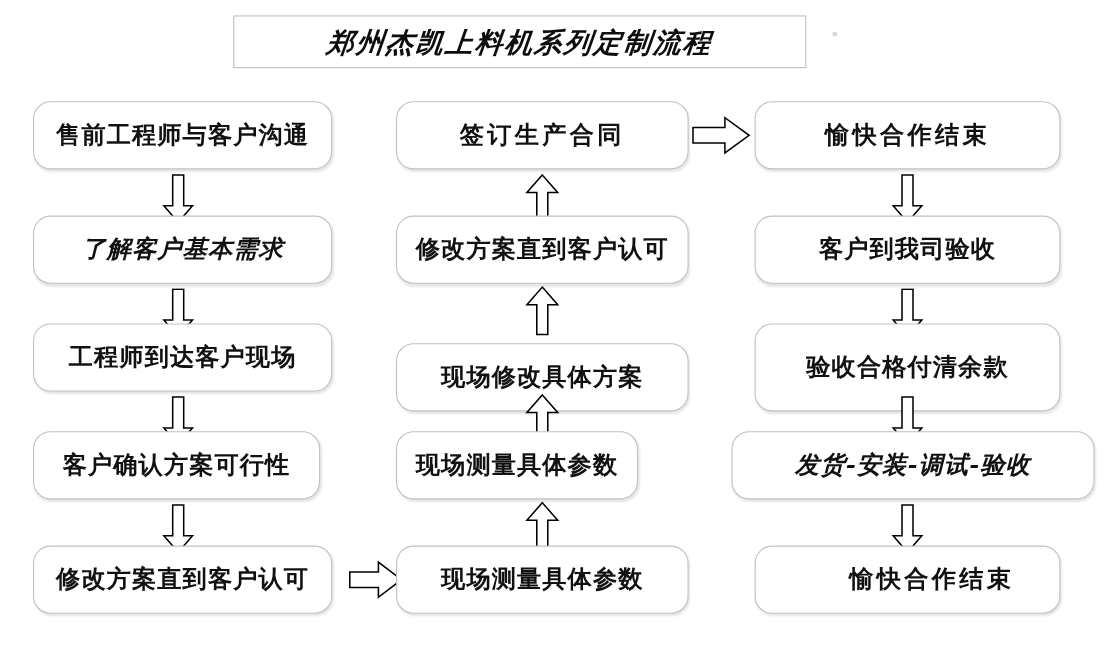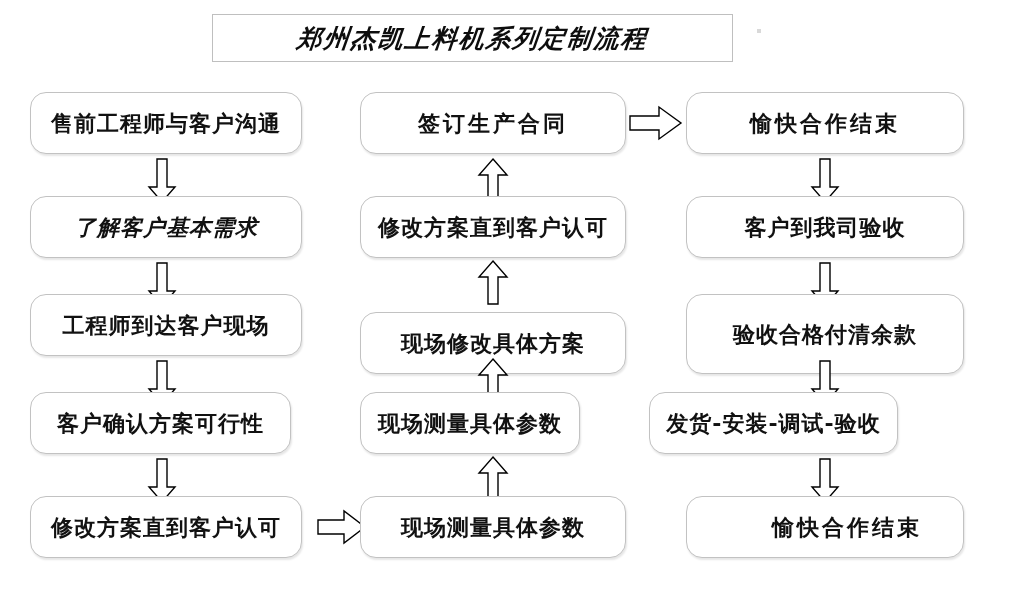--- a/index.html
+++ b/index.html
@@ -208,21 +208,21 @@
 <div class="node" style="left:686px; top:294px; width:278px; height:80px;">
   <span class="node-label">验收合格付清余款</span>
 </div>
 
 <div class="arrow" style="left:808px; top:360px;">
   <svg width="34" height="46" viewBox="0 0 34 46">
     <path d="M12 1 L22 1 L22 29 L30 29 L17 44 L4 29 L12 29 Z" fill="#ffffff" stroke="#000000" stroke-width="1.4"></path>
   </svg>
 </div>
 
-<div class="node" style="left:649px; top:392px; width:249px; height:62px;">
+<div class="node" style="left:665px; top:392px; width:330px; height:62px;font-style:italic;">
   <span class="node-label">发货-安装-调试-验收</span>
 </div>
 
 <div class="arrow" style="left:808px; top:458px;">
   <svg width="34" height="46" viewBox="0 0 34 46">
     <path d="M12 1 L22 1 L22 29 L30 29 L17 44 L4 29 L12 29 Z" fill="#ffffff" stroke="#000000" stroke-width="1.4"></path>
   </svg>
 </div>
 
 <div class="node narrow" style="left:686px; top:496px; width:278px; height:62px;padding-left:44px;">

